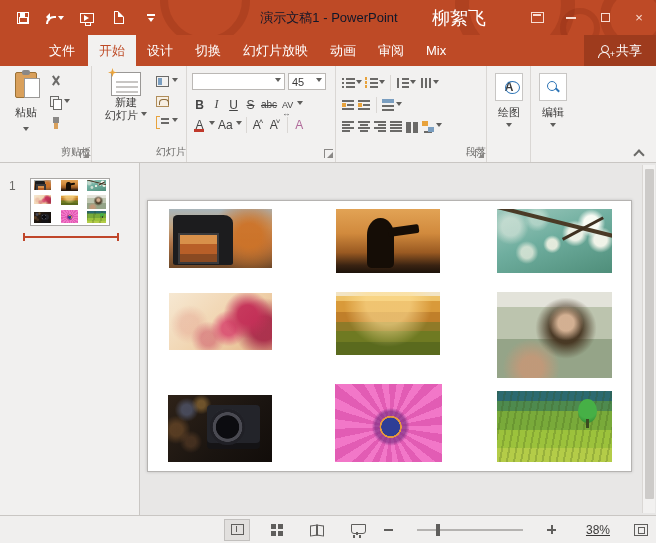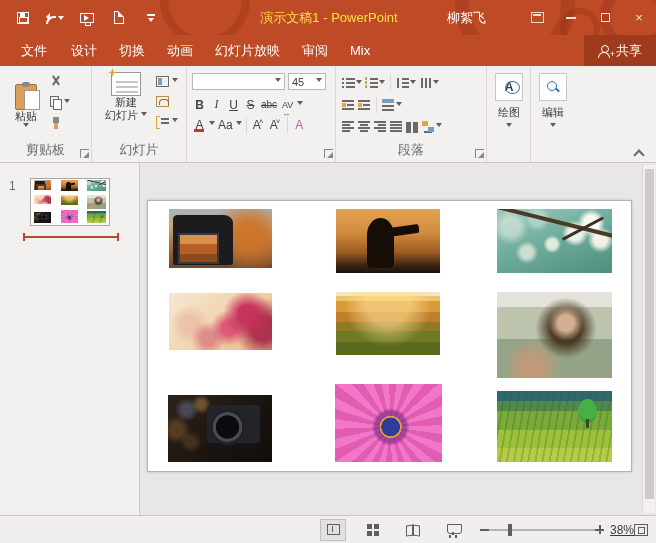--- a/index.html
+++ b/index.html
@@ -23,55 +23,55 @@
   .i-undo::before { content:""; position:absolute; left:-6px; top:-5px; border:4px solid transparent; border-right-color:#fff; }
   .arr-down { width:0; height:0; border:3px solid transparent; border-top:4px solid #fff; margin-left:2px; margin-top:4px; }
   .i-present { width:14px; height:10px; border:1.5px solid #fff; position:relative; }
   .i-present::before { content:""; position:absolute; left:3px; top:1px; border:3px solid transparent; border-left:5px solid #fff; }
   .i-present::after { content:""; position:absolute; left:4px; bottom:-4px; width:4px; height:3px; border-bottom:1.5px solid #fff; border-left:1.5px solid #fff; border-right:1.5px solid #fff; }
   .i-newfile { width:10px; height:13px; border:1.5px solid #fff; position:relative; background:transparent; }
   .i-newfile::before { content:""; position:absolute; right:-1px; top:-1px; border:3px solid #BE4A26; border-left-color:#fff; border-bottom-color:#fff; }
   .i-qatmore { width:8px; height:8px; position:relative; }
   .i-qatmore::before { content:""; position:absolute; left:0; top:0; width:8px; height:2px; background:#fff; }
   .i-qatmore::after { content:""; position:absolute; left:1px; top:4px; border:3px solid transparent; border-top:4px solid #fff; }
-  .title-text { position:absolute; left:2px; right:0; top:0; height:35px; display:flex; align-items:center; justify-content:center; color:#fde047; font-size:13px; pointer-events:none; }
-  .user-name { position:absolute; right:170px; top:0; height:35px; display:flex; align-items:center; color:#fff; font-size:13px; }
+  .title-text { position:absolute; left:2px; right:0; top:0; height:35px; display:flex; align-items:center; justify-content:center; color:#0f172a; font-size:13px; pointer-events:none; }
+  .user-name { position:absolute; right:170px; top:0; height:35px; display:flex; align-items:center; color:#fff; font-size:18px; }
   .win-controls { position:absolute; right:0; top:0; height:35px; display:flex; align-items:center; }
   .win-btn { width:34px; height:35px; display:flex; align-items:center; justify-content:center; color:#f8ddd3; cursor:pointer; font-size:13px; }
   .i-ribbonopt { width:13px; height:11px; border:1.5px solid #f8ddd3; position:relative; }
   .i-ribbonopt::before { content:""; position:absolute; left:1px; top:1px; width:8px; height:2px; background:#f8ddd3; }
   .i-min { width:10px; height:2px; background:#f8ddd3; }
   .i-max { width:9px; height:9px; border:1.5px solid #f8ddd3; }
 
   
-  .tabsbar { position:absolute; left:0; top:35px; width:656px; height:31px; background:#BE4A26; display:flex; align-items:stretch; }
+  .tabsbar { position:absolute; left:0; top:35px; width:656px; height:31px; background:#BE4A26; display:flex; align-items:stretch;padding-left:28px; }
   .tab { padding:0 11px; display:flex; align-items:center; color:#fff; font-size:13px; cursor:pointer; white-space:nowrap; }
   .tab.file { margin-left:8px; padding:0 13px; }
   .tab.active { background:#F2F1F0; color:#BE4A26; }
   .tellme { display:flex; align-items:center; gap:5px; padding:0 10px; color:#fff; font-size:13px; cursor:pointer; }
   .i-bulb { width:9px; height:9px; border:1.5px solid #fff; border-radius:50%; position:relative; }
   .i-bulb::after { content:""; position:absolute; left:2px; bottom:-4px; width:2px; height:3px; background:#fff; }
   .share-block { margin-left:auto; background:#9E3B1D; display:flex; align-items:center; gap:6px; padding:0 14px; color:#fff; font-size:13px; cursor:pointer; }
   .i-person { width:12px; height:12px; position:relative; }
   .i-person::before { content:""; position:absolute; left:3px; top:0; width:6px; height:6px; border:1.5px solid #fff; border-radius:50%; }
   .i-person::after { content:""; position:absolute; left:0; bottom:-1px; width:10px; height:5px; border:1.5px solid #fff; border-bottom:none; border-radius:6px 6px 0 0; }
   .i-person-plus { position:absolute; right:-5px; bottom:0; color:#fff; font-size:9px; line-height:6px; }
 
   
   .ribbon { position:absolute; left:0; top:66px; width:656px; height:97px; background:#F2F1F0; border-bottom:1px solid #C9C6C3; }
   .rgroup { position:absolute; top:0; height:96px; border-right:1px solid #DAD7D4; }
-  .rgroup-label { position:absolute; bottom:3px; left:0; right:0; text-align:center; color:#6b6a68; font-size:13px; }
+  .rgroup-label { position:absolute; bottom:3px; left:0; right:0; text-align:right; color:#6b6a68; font-size:10px; }
   .dlg-launcher { position:absolute; right:2px; bottom:4px; width:9px; height:9px; border-left:1.5px solid #8a8886; border-top:1.5px solid #8a8886; cursor:pointer; }
   .dlg-launcher::after { content:""; position:absolute; right:0; bottom:0; border:3px solid transparent; border-right-color:#8a8886; border-bottom-color:#8a8886; }
   .bigbtn { display:flex; flex-direction:column; align-items:center; cursor:pointer; color:#3b3a39; }
   .bigbtn .lbl { font-size:11px; line-height:13px; text-align:center; }
   .sm-arr { width:0; height:0; border:3px solid transparent; border-top:4px solid #5f5e5c; display:inline-block; }
   
   .g-clip { left:0; width:92px; }
-  .paste { position:absolute; left:8px; top:18px; width:36px; }
+  .paste { position:absolute; left:8px; top:6px; width:36px;gap:8px; }
   .i-clipboard { width:22px; height:26px; background:#D9A05B; border:1px solid #9a7136; border-radius:2px; position:relative; }
   .i-clipboard::before { content:""; position:absolute; left:6px; top:-3px; width:8px; height:5px; background:#8a8886; border-radius:2px; }
   .i-clipboard::after { content:""; position:absolute; right:-4px; top:5px; width:14px; height:18px; background:#fff; border:1px solid #9a9896; }
   .mini-col { position:absolute; left:50px; top:8px; display:flex; flex-direction:column; gap:7px; }
   .mini-btn { display:flex; align-items:center; gap:3px; cursor:pointer; height:14px; }
   .i-cut { width:12px; height:12px; position:relative; }
   .i-cut::before,.i-cut::after { content:""; position:absolute; left:5px; top:0; width:1.8px; height:11px; background:#6b6a68; }
   .i-cut::before { transform:rotate(35deg); }
   .i-cut::after { transform:rotate(-35deg); }
   .i-copy { width:11px; height:12px; position:relative; }
@@ -247,21 +247,21 @@
     linear-gradient(#5f5e5c 0 0) 0 0/5px 5px no-repeat,
     linear-gradient(#5f5e5c 0 0) 7px 0/5px 5px no-repeat,
     linear-gradient(#5f5e5c 0 0) 0 7px/5px 5px no-repeat,
     linear-gradient(#5f5e5c 0 0) 7px 7px/5px 5px no-repeat; }
   .i-vread { width:14px; height:10px; position:relative; }
   .i-vread::before { content:""; position:absolute; left:0; top:0; width:6px; height:9px; border:1.3px solid #5f5e5c; transform:skewY(-8deg); }
   .i-vread::after { content:""; position:absolute; right:0; top:0; width:6px; height:9px; border:1.3px solid #5f5e5c; transform:skewY(8deg); }
   .i-vshow { width:13px; height:12px; position:relative; }
   .i-vshow::before { content:""; position:absolute; left:0; top:0; width:13px; height:8px; border:1.4px solid #5f5e5c; border-radius:0 0 3px 3px; }
   .i-vshow::after { content:""; position:absolute; left:5px; top:8px; width:2px; height:3px; background:#5f5e5c; box-shadow:-3px 3px 0 0 #5f5e5c, 3px 3px 0 0 #5f5e5c; }
-  .zoom-ctrl { display:flex; align-items:center; gap:0;text-decoration:underline; }
+  .zoom-ctrl { display:flex; align-items:center; gap:24px;text-decoration:underline; }
   .zoom-minus { width:9px; height:2px; background:#5f5e5c; cursor:pointer; }
   .zoom-track { position:relative; width:106px; height:2px; background:#B5B3B1; cursor:pointer; }
   .zoom-handle { position:absolute; left:18%; top:-5px; width:4px; height:12px; background:#5f5e5c; cursor:grab; }
   .zoom-plus { position:relative; width:9px; height:9px; cursor:pointer; }
   .zoom-plus::before { content:""; position:absolute; left:0; top:4px; width:9px; height:2px; background:#5f5e5c; }
   .zoom-plus::after { content:""; position:absolute; left:4px; top:0; width:2px; height:9px; background:#5f5e5c; }
   .zoom-pct { min-width:30px; text-align:right; cursor:pointer; }
   .i-fit { width:14px; height:12px; border:1.4px solid #5f5e5c; position:relative; cursor:pointer; }
   .i-fit::before { content:""; position:absolute; left:3px; top:2px; width:5px; height:5px; border:1.2px solid #5f5e5c; }
   .watermark { position:absolute; right:24px; top:2px; width:190px; text-align:center; font-size:13px; font-style:italic; letter-spacing:1px; color:rgba(130,130,130,.5); text-shadow:1px 1px 0 rgba(255,255,255,.7); pointer-events:none; }
@@ -307,24 +307,25 @@
           <span class="i-max"></span>
         </div>
       <div class="win-btn">
           <span>×</span>
         </div>
     </div>
   </div>
 
   <div class="tabsbar">
     <div class="tab file">文件</div>
+    <div class="tab active">开始</div>
     <div class="tab">设计</div>
     <div class="tab">切换</div>
+    <div class="tab">幻灯片放映</div>
     <div class="tab">动画</div>
-    <div class="tab">幻灯片放映</div>
     <div class="tab">审阅</div>
     <div class="tab">Mix</div>
     <div class="share-block">
       <span class="i-person">
           <span class="i-person-plus">+</span>
         </span>
       <span>共享</span>
     </div>
   </div>
 

